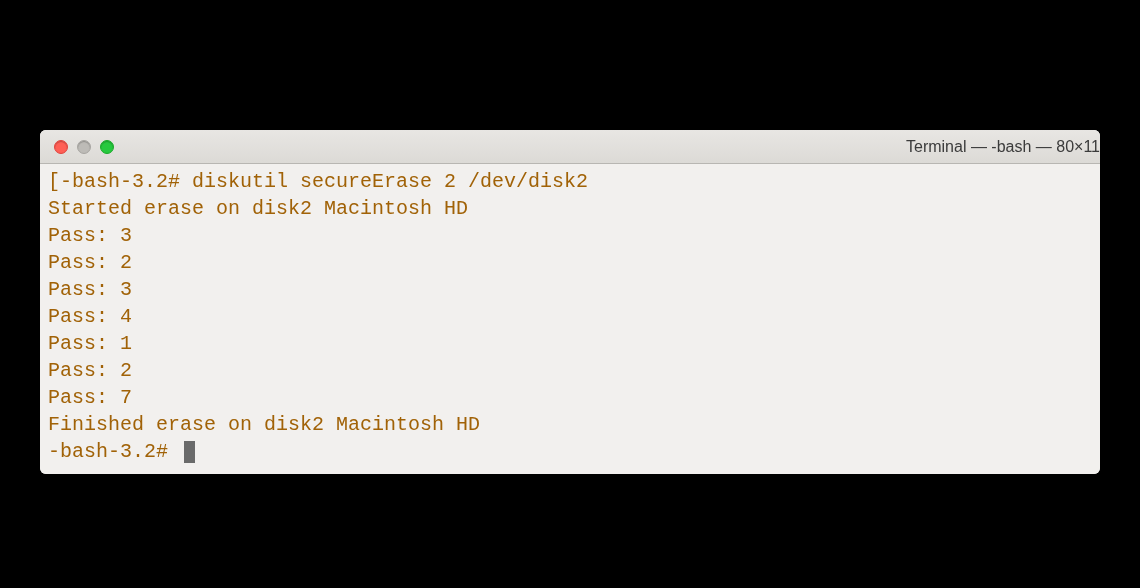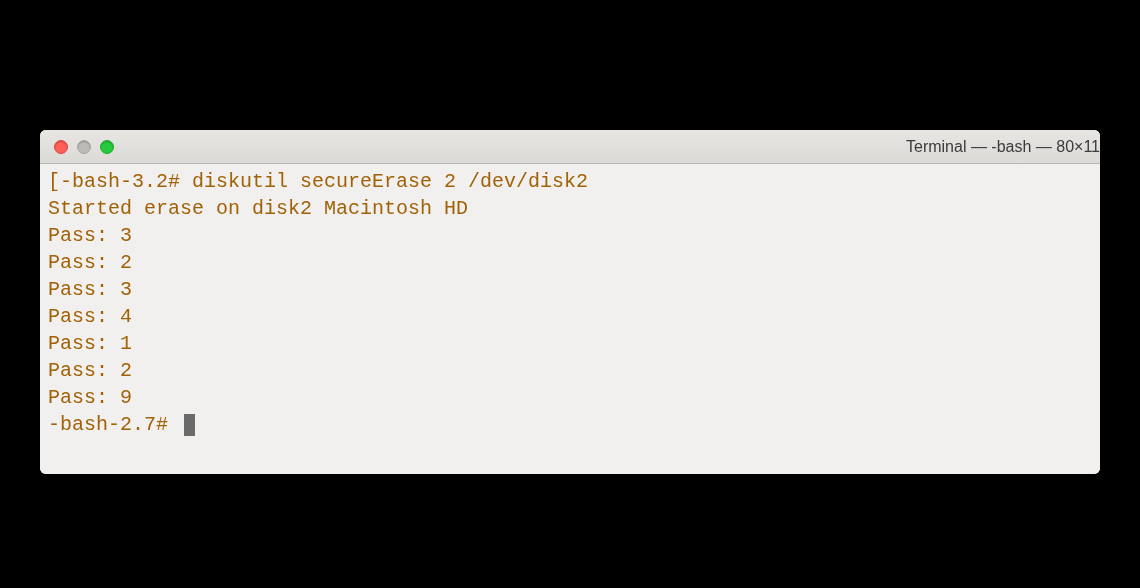--- a/index.html
+++ b/index.html
@@ -85,19 +85,20 @@
   </div>
   <div class="terminal-body">
     <div class="line">[-bash-3.2# diskutil secureErase 2 /dev/disk2</div>
     <div class="line">Started erase on disk2 Macintosh HD</div>
     <div class="line">Pass: 3</div>
     <div class="line">Pass: 2</div>
     <div class="line">Pass: 3</div>
     <div class="line">Pass: 4</div>
     <div class="line">Pass: 1</div>
     <div class="line">Pass: 2</div>
-    <div class="line">Pass: 9</div>
+    <div class="line">Pass: 7</div>
+    <div class="line">Finished erase on disk2 Macintosh HD</div>
     <div class="line prompt-line">
-      <span>-bash-2.7# </span>
+      <span>-bash-3.2# </span>
       <span class="cursor"></span>
     </div>
   </div>
 </div>
 
 </body></html>

